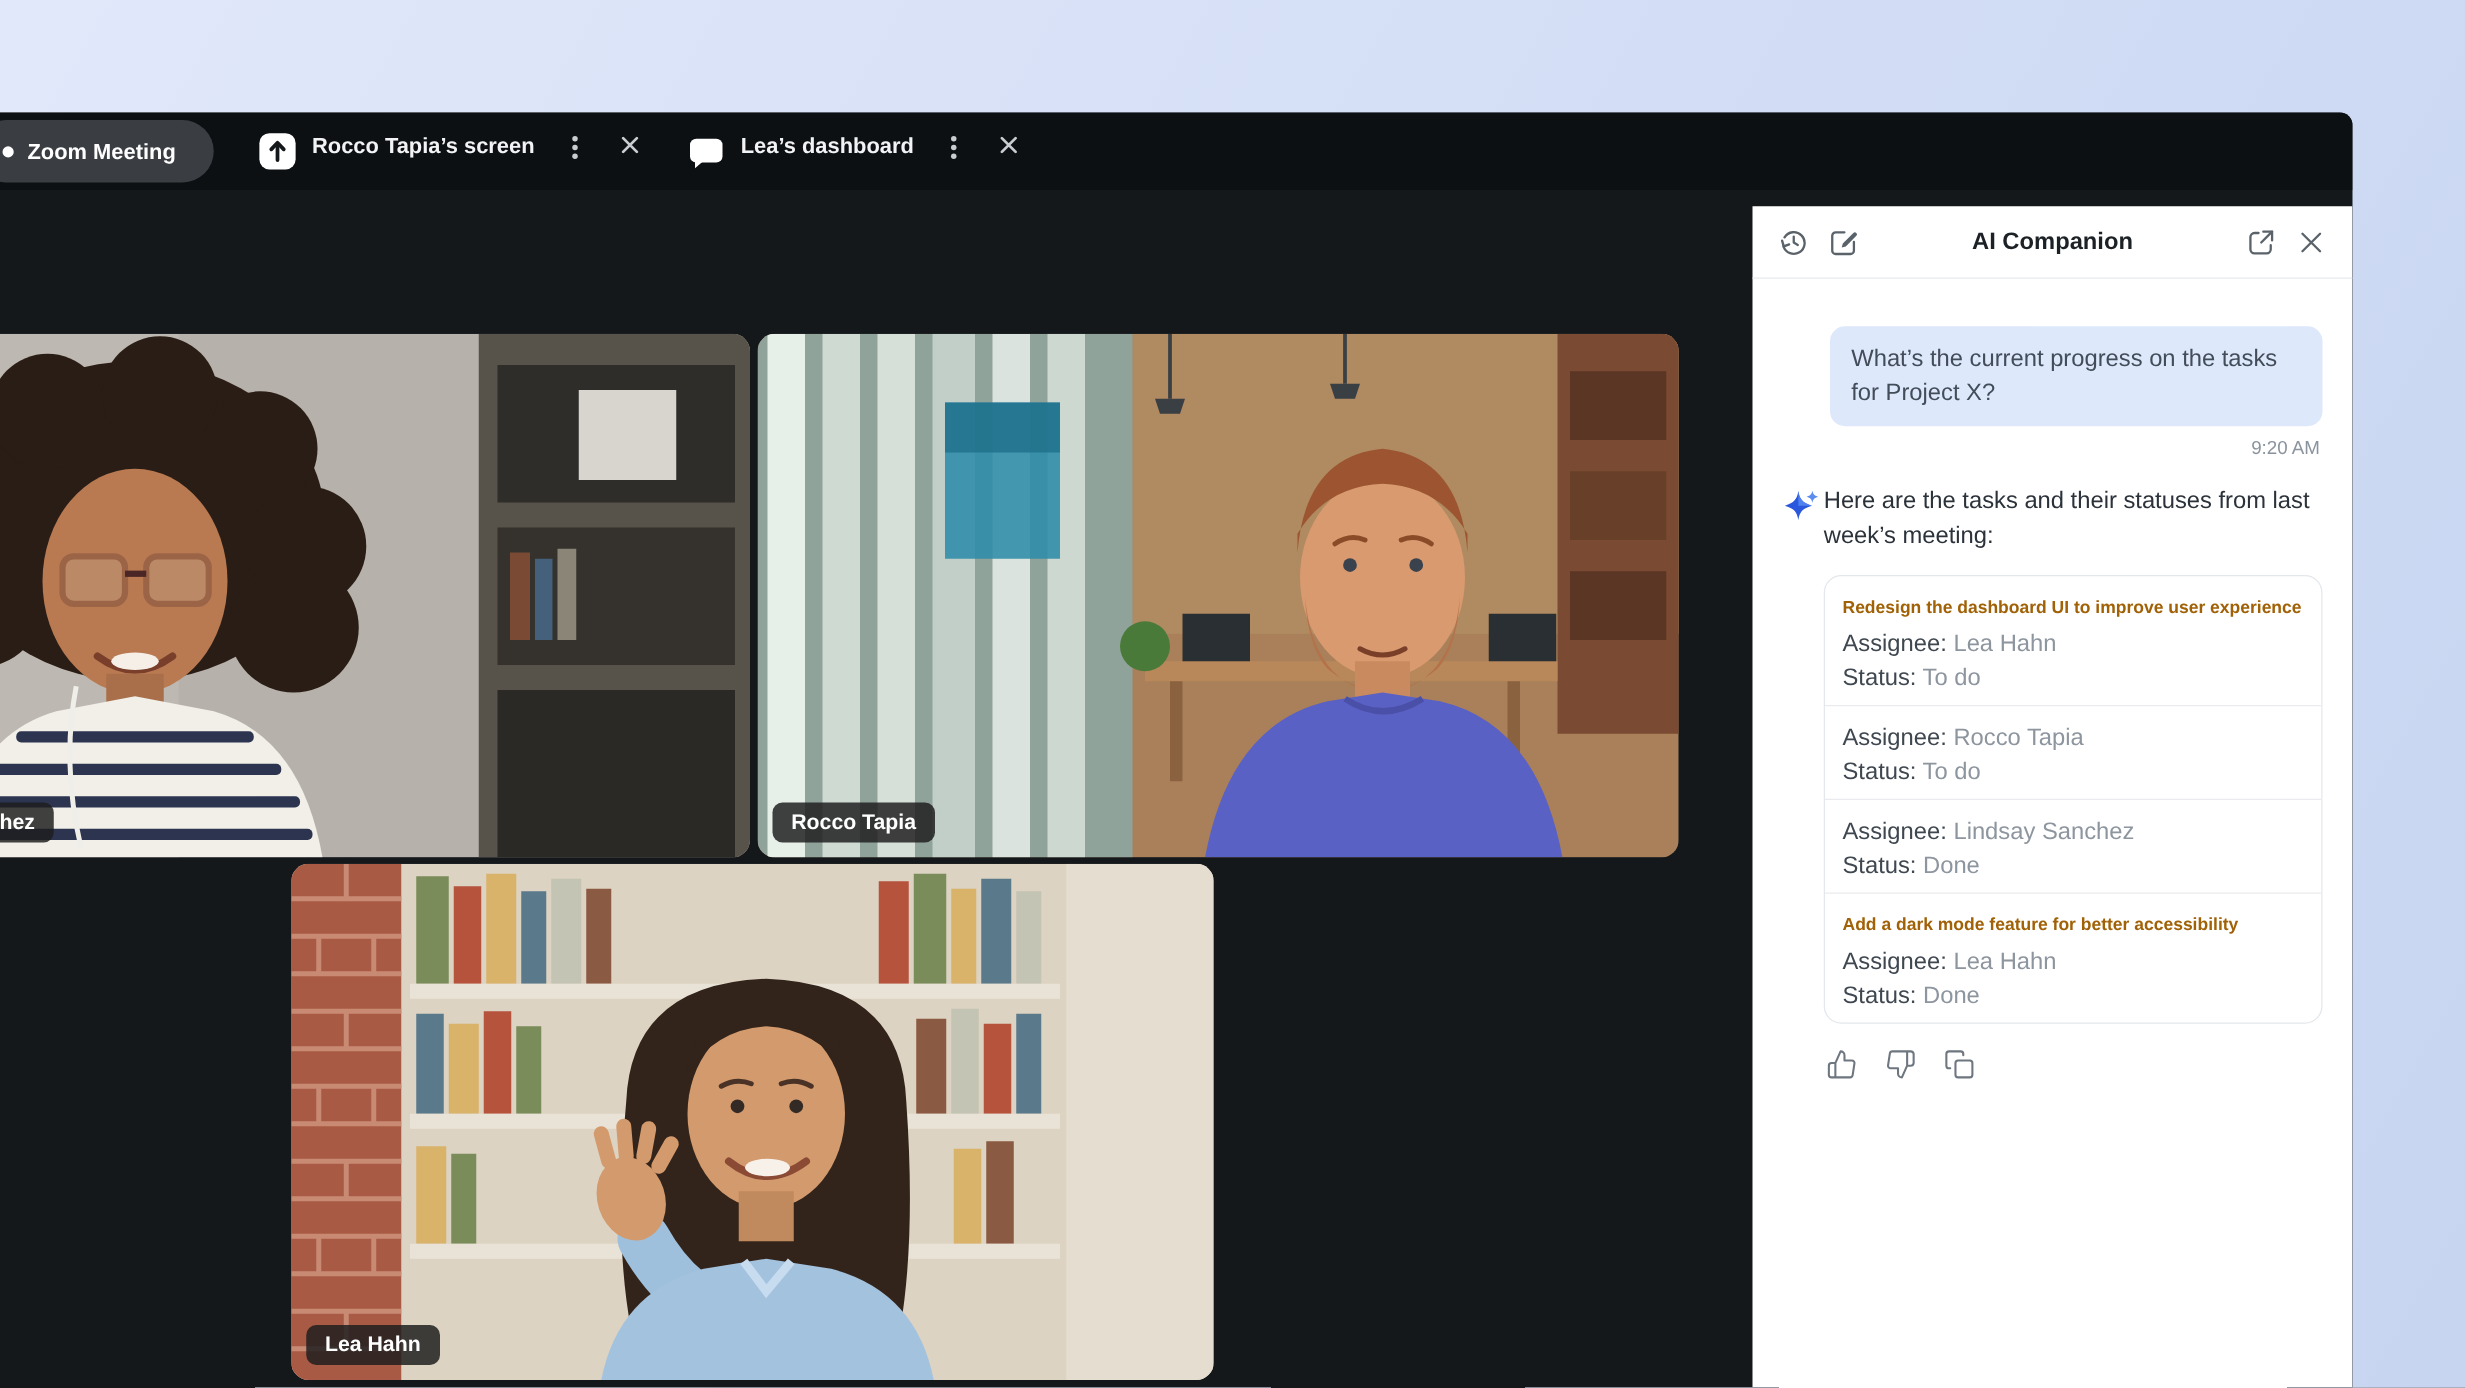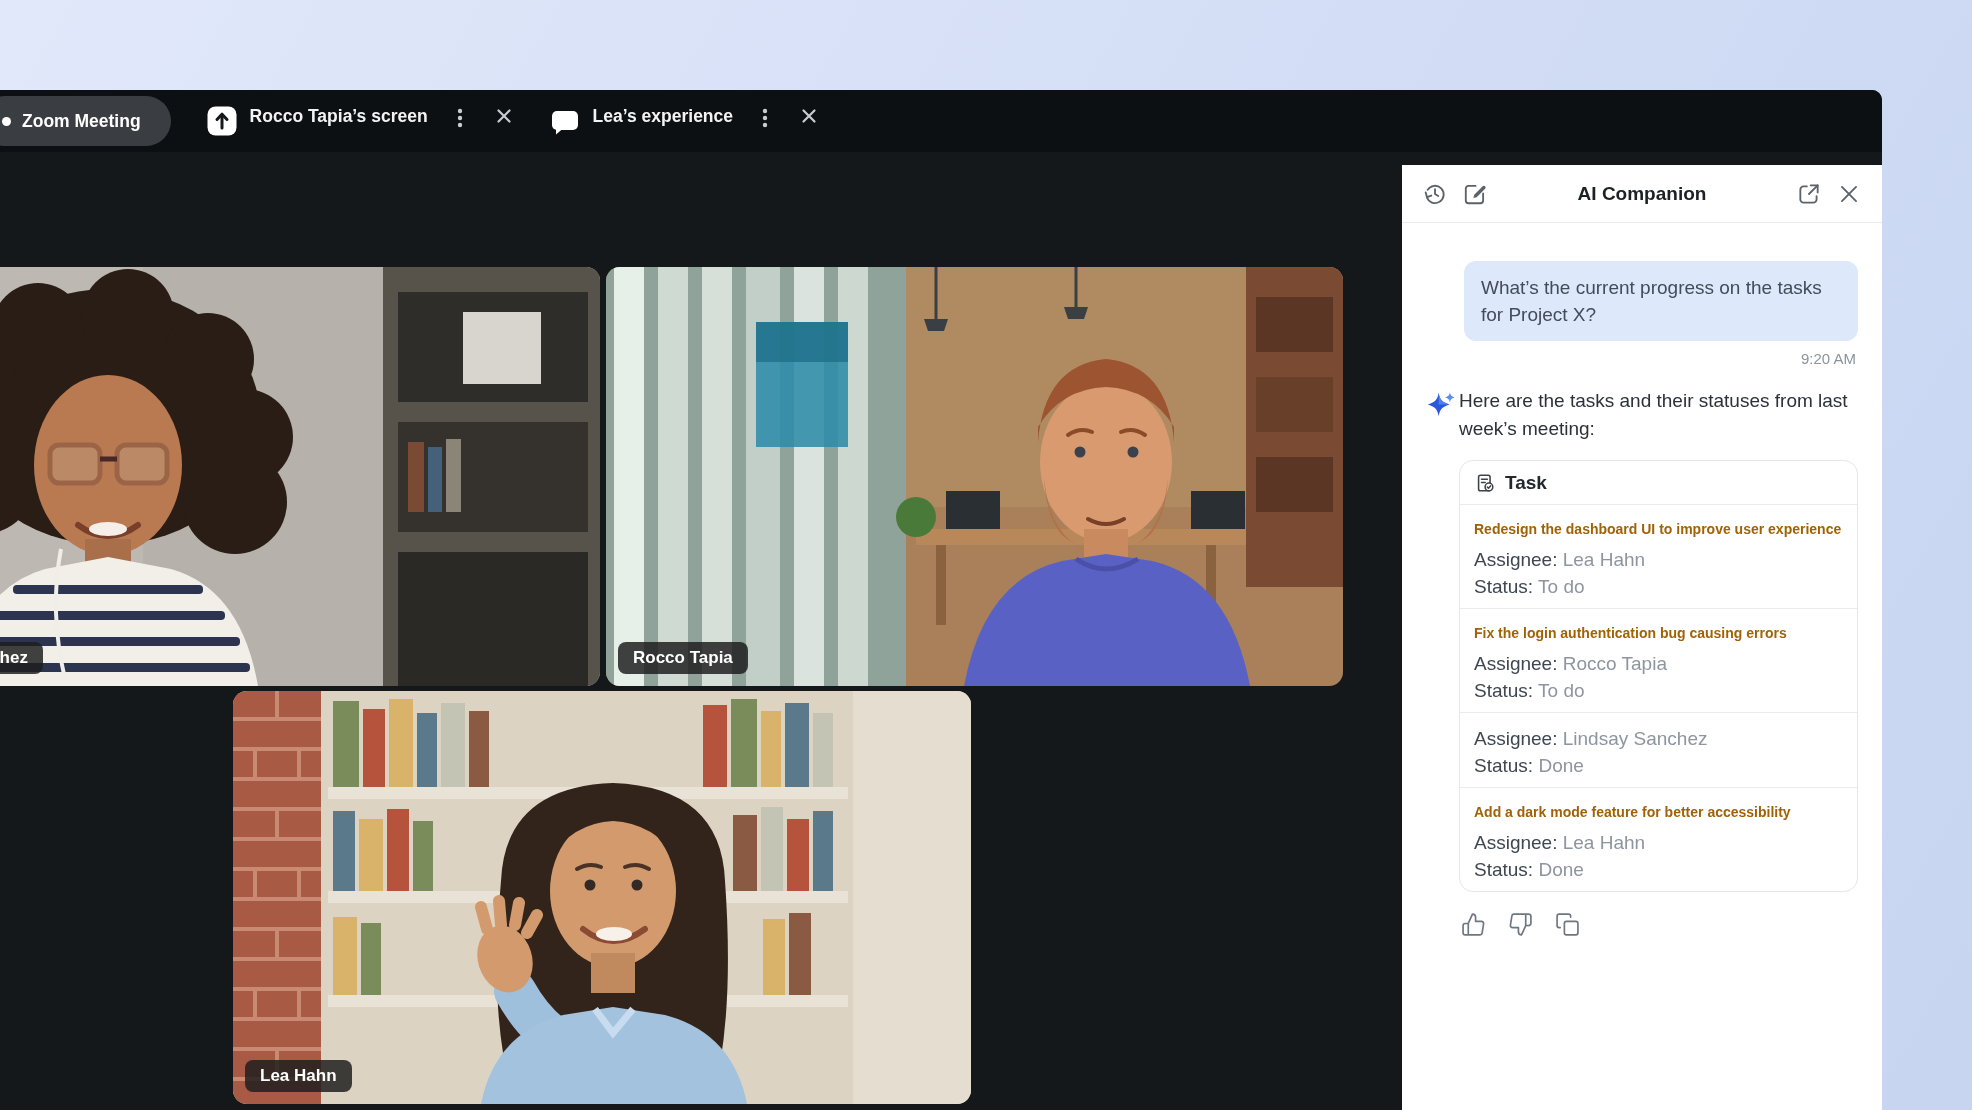--- a/index.html
+++ b/index.html
@@ -102,21 +102,21 @@
       <svg class="tclose" width="20" height="20" viewBox="0 0 20 20">
         <path d="M4.5 4.5 L15.5 15.5 M15.5 4.5 L4.5 15.5" stroke="#c9ccd0" stroke-width="2.2" stroke-linecap="round"></path>
       </svg>
     </div>
 
     <div class="tab">
       <svg class="ticon" viewBox="0 0 30 30">
         <rect x="2" y="5" width="26" height="19" rx="5" fill="#ffffff"></rect>
         <path d="M6 23 L6 28.5 L12.5 23 Z" fill="#ffffff"></path>
       </svg>
-      <span>Lea’s experience</span>
+      <span>Lea’s dashboard</span>
       <svg class="kebab" width="22" height="24" viewBox="0 0 22 24">
         <circle cx="11" cy="5" r="2.2" fill="#c9ccd0"></circle>
           <circle cx="11" cy="12" r="2.2" fill="#c9ccd0"></circle>
           <circle cx="11" cy="19" r="2.2" fill="#c9ccd0"></circle>
       </svg>
       <svg class="tclose" width="20" height="20" viewBox="0 0 20 20">
         <path d="M4.5 4.5 L15.5 15.5 M15.5 4.5 L4.5 15.5" stroke="#c9ccd0" stroke-width="2.2" stroke-linecap="round"></path>
       </svg>
     </div>
   </div>
@@ -299,38 +299,28 @@
       <div class="ai-row">
         <svg class="sparkle" viewBox="0 0 32 32">
           <path d="M13.5 3 C14.6 10.2 17 12.9 25 15.5 C17 18.1 14.6 20.8 13.5 28 C12.4 20.8 10 18.1 2 15.5 C10 12.9 12.4 10.2 13.5 3 Z" fill="#2a57dd"></path>
           <path d="M13.5 3 C14.6 10.2 17 12.9 25 15.5 L13.5 15.5 Z" fill="#4f82ef"></path>
           <path d="M25.5 2.5 C26 5.6 27 6.8 30.5 7.9 C27 9 26 10.2 25.5 13.3 C25 10.2 24 9 20.5 7.9 C24 6.8 25 5.6 25.5 2.5 Z" fill="#5a8df0"></path>
         </svg>
         <div class="ai-col">
           <div class="ai-text">Here are the tasks and their statuses from last week’s meeting:</div>
 
           <div class="card">
-            <div class="card-h">
-              <svg width="22" height="22" viewBox="0 0 24 24" fill="none" stroke="#3c434c" stroke-width="1.7" stroke-linecap="round" stroke-linejoin="round">
-                <rect x="5" y="3.5" width="12.5" height="17" rx="2"></rect>
-                <path d="M8.2 8 H14.6 M8.2 11.5 H12.2"></path>
-                <circle cx="16.3" cy="16.3" r="4.2" fill="#ffffff"></circle>
-                <path d="M14.5 16.4 l1.3 1.3 2.2 -2.5"></path>
-              </svg>
-              <span>Task</span>
-            </div>
 
             <div class="titem">
               <div class="t-title">Redesign the dashboard UI to improve user experience</div>
               <div class="t-line"><span>Assignee:</span> <span class="t-val">Lea Hahn</span></div>
               <div class="t-line"><span>Status:</span> <span class="t-val">To do</span></div>
             </div>
 
             <div class="titem">
-              <div class="t-title">Fix the login authentication bug causing errors</div>
               <div class="t-line"><span>Assignee:</span> <span class="t-val">Rocco Tapia</span></div>
               <div class="t-line"><span>Status:</span> <span class="t-val">To do</span></div>
             </div>
 
             <div class="titem">
               <div class="t-line"><span>Assignee:</span> <span class="t-val">Lindsay Sanchez</span></div>
               <div class="t-line"><span>Status:</span> <span class="t-val">Done</span></div>
             </div>
 
             <div class="titem">

